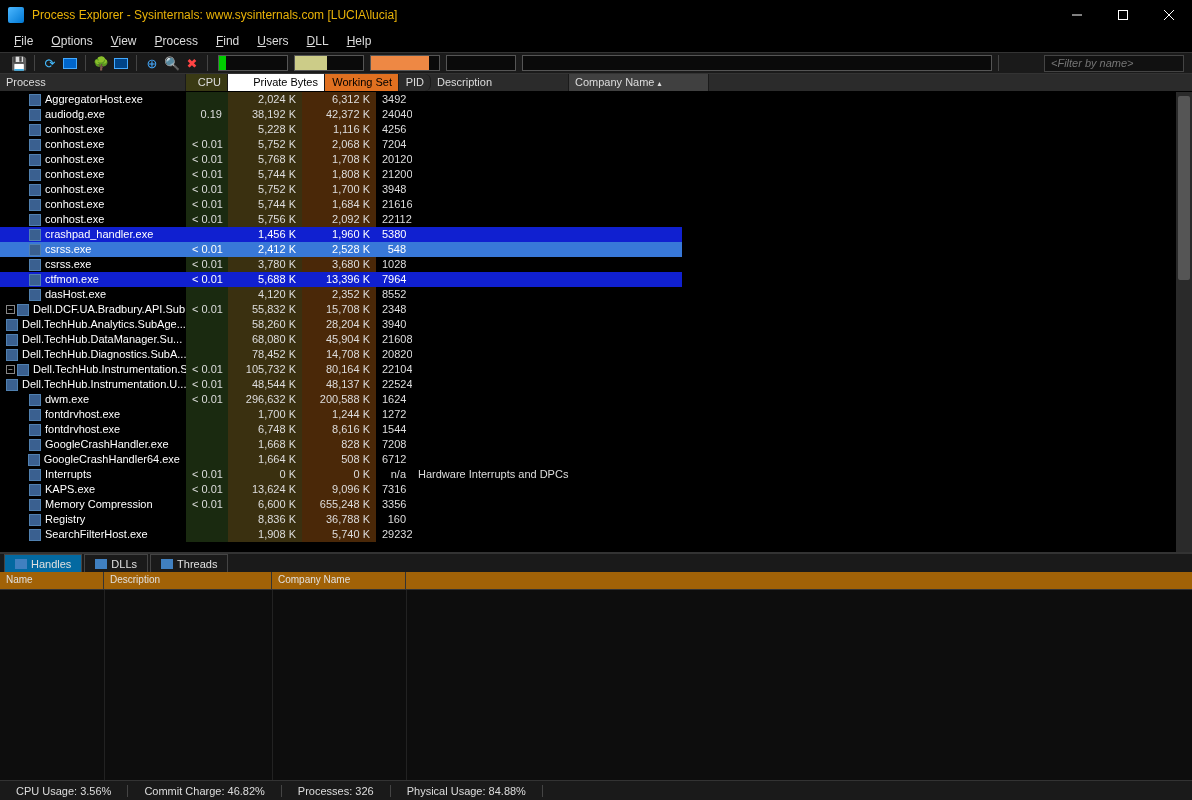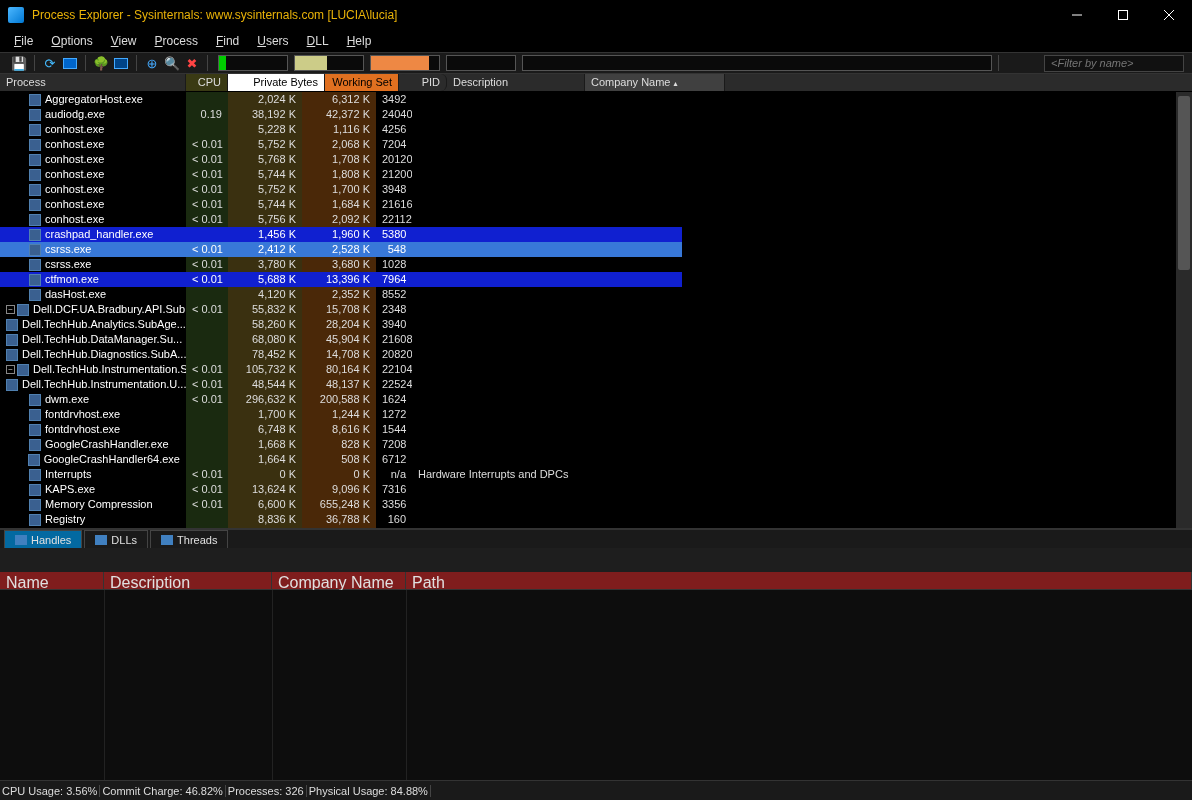--- a/index.html
+++ b/index.html
@@ -107,21 +107,21 @@
 .col-headers .ch {
   border-right: 1px solid #1a1a1a;
   padding: 2px 6px;
   overflow: hidden;
   white-space: nowrap;
 }
 .ch-process { width: 186px; background:#2b2b2b; }
 .ch-cpu { width: 42px; text-align: right; background:#3a3a14; }
 .ch-priv { width: 97px; text-align: right; background:#ffffff; color:#000; }
 .ch-ws { width: 74px; text-align: right; background:#e07020; color:#000; }
-.ch-pid { width: 48px; text-align: right; background:#2b2b2b;border-radius:6px; }
+.ch-pid { width: 32px; text-align: right; background:#2b2b2b;border-radius:6px; }
 .ch-desc { width: 138px; background:#2b2b2b; }
 .ch-company { width: 140px; background:#404040; }
 
 
 .proc-list {
   flex: 1;
   background: #000;
   overflow: hidden;
   position: relative;
 }
@@ -186,25 +186,24 @@
   margin-right:2px;
   background:#1a1a1a;
   display:flex;align-items:center;gap:4px;
 }
 .ltab.active { background:#0369a1; }
 .ltab-icon { width:12px;height:10px;background:#4080c0; }
 
 
 .lower-headers {
   display:flex;
-  background:#7f1d1d;
+  background:#a16207;
   height:18px;
-  font-size:16px;
+  font-size:10px;
   border-bottom:1px solid #333;
-  margin-top:24px;
 }
 .lower-headers .lh {
   border-right:1px solid #333;
   padding:2px 6px;
 }
 .lh-name{width:104px;} .lh-desc{width:168px;} .lh-co{width:134px;} .lh-path{flex:1;}
 
 .lower-body {
   height: 190px;
   background:#0d0d0d;
@@ -215,21 +214,21 @@
 
 .statusbar {
   height:20px;
   background:#1a1a1a;
   border-top:1px solid #333;
   display:flex;
   align-items:center;
   font-size:11px;
   color:#ddd;
 }
-.statusbar .seg { padding:0 2px; border-right:1px solid #444; }
+.statusbar .seg { padding:0 16px; border-right:1px solid #444; }
 </style>
 </head>
 <body>
 
 <div class="titlebar">
   <div class="app-icon"></div>
   <div class="title-text">Process Explorer - Sysinternals: www.sysinternals.com [LUCIA\lucia]</div>
   <div class="spacer"></div>
   <div class="winbtn">
     <svg width="10" height="10">
@@ -712,21 +711,20 @@
     <div class="ltab">
       <span class="ltab-icon"></span>
       <span>Threads</span>
     </div>
   </div>
 
 <div class="lower-headers">
   <div class="lh lh-name">Name</div>
   <div class="lh lh-desc">Description</div>
   <div class="lh lh-co">Company Name</div>
-  <div class="lh lh-path">Path</div>
 </div>
 <div class="lower-body">
   <div class="col-line" style="left:104px"></div>
   <div class="col-line" style="left:272px"></div>
   <div class="col-line" style="left:406px"></div>
 </div>
 
 <div class="statusbar">
   <div class="seg">CPU Usage: 3.56%</div>
   <div class="seg">Commit Charge: 46.82%</div>

